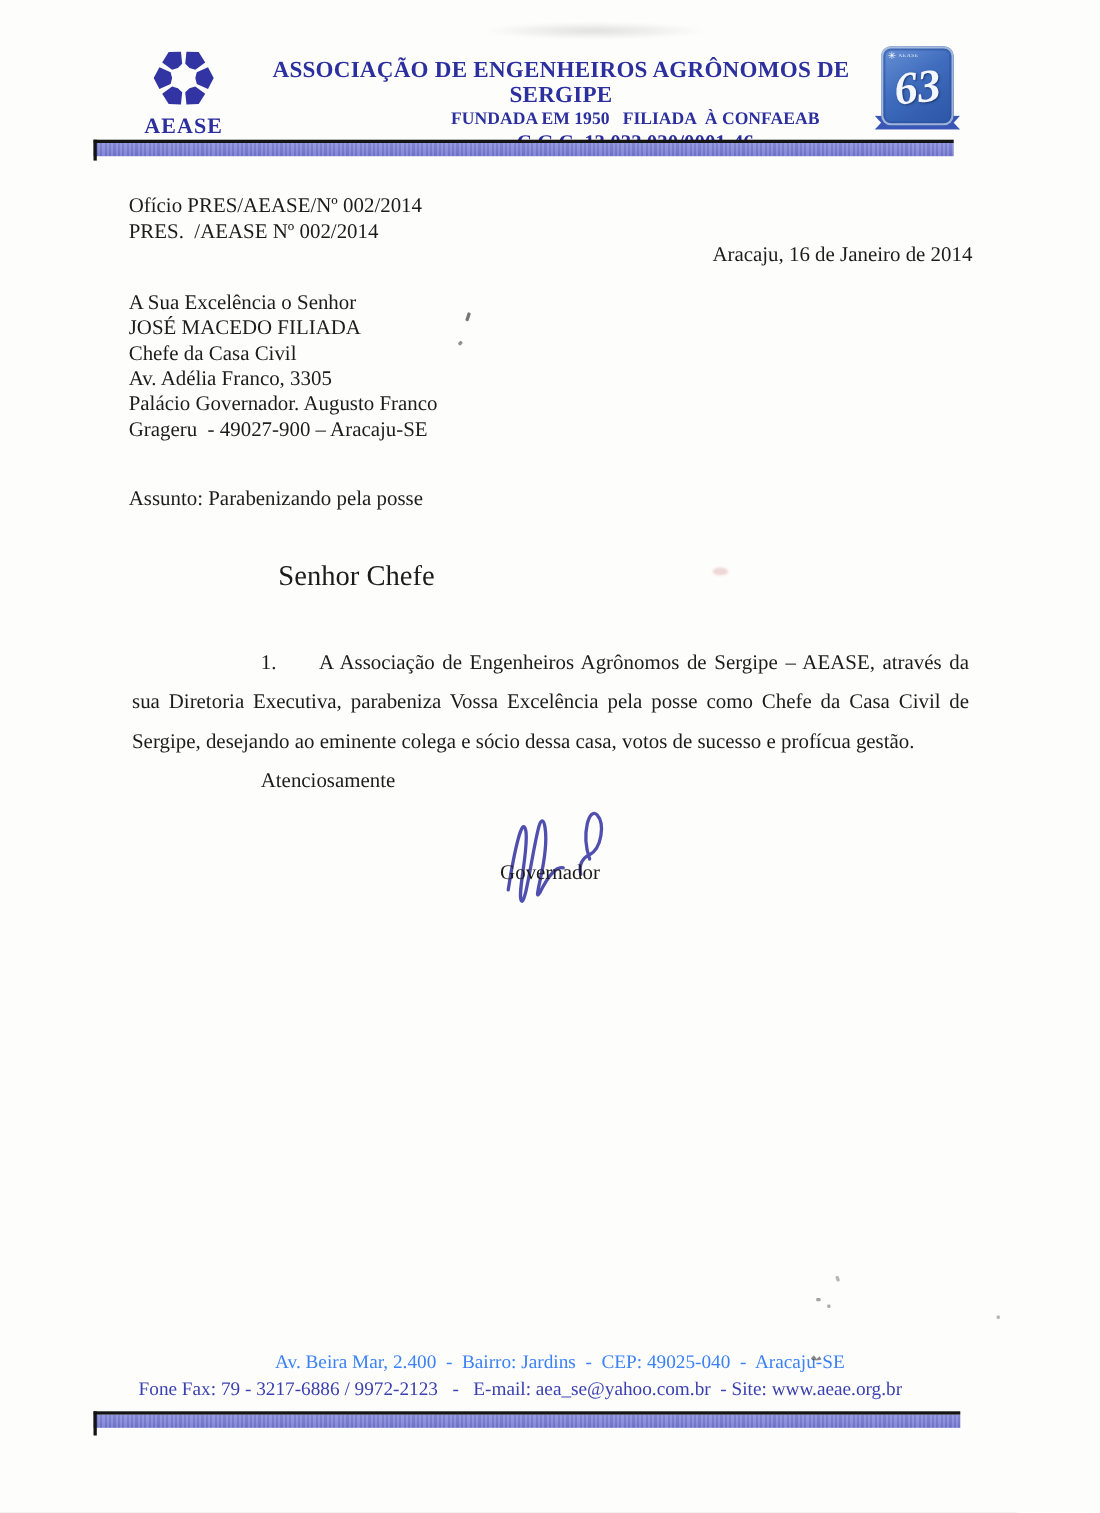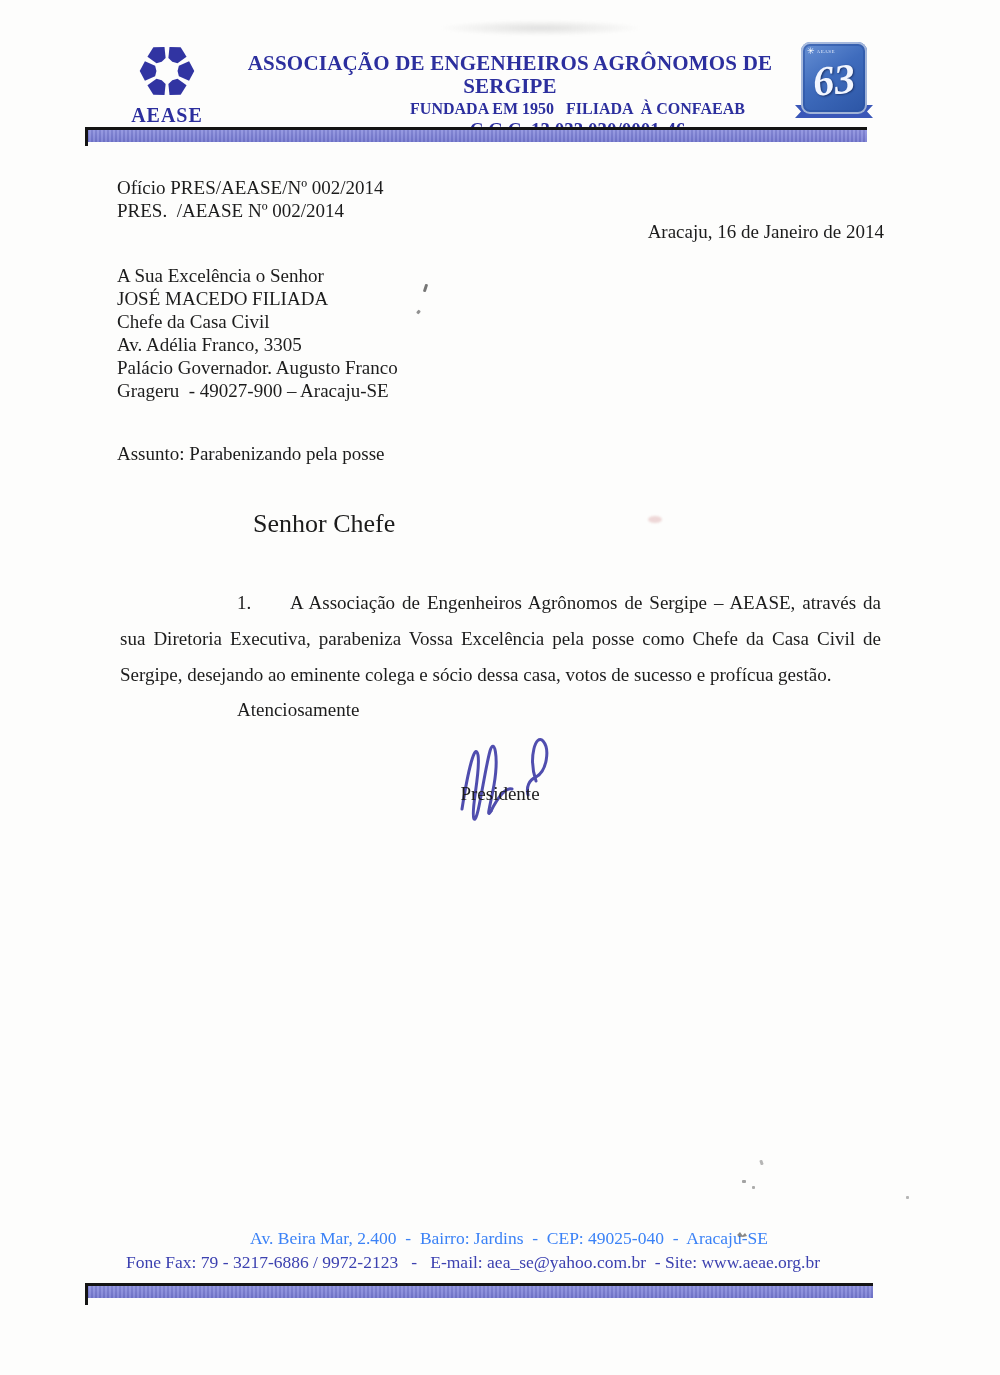--- a/index.html
+++ b/index.html
@@ -164,21 +164,21 @@
 
   <svg class="abs sig-svg" viewBox="0 0 118 100">
     <g fill="none" stroke="#3d3ba6" stroke-width="3" stroke-linecap="round" opacity="0.9">
       <path d="M14,82 C 20,44 27,14 30,28 C 33,44 22,86 26,92 C 30,96 36,46 42,24 C 46,10 51,28 46,58 C 42,80 38,92 43,84"></path>
       <path d="M43,84 C 50,70 58,60 64,62"></path>
       <path d="M88,54 C 80,30 88,6 95,14 C 102,22 99,44 88,50 C 81,53 78,60 80,68"></path>
     </g>
   </svg>
 
   <div class="abs sig-block">
-    <div class="txt">Presidente</div>
+    <div class="txt">Governador</div>
   </div>
 
   <div class="abs footer-line1 txt">Av. Beira Mar, 2.400  -  Bairro: Jardins  -  CEP: 49025-040  -  Aracaju-SE</div>
   <div class="abs footer-line2 txt">Fone Fax: 79 - 3217-6886 / 9972-2123   -   E-mail: aea_se@yahoo.com.br  - Site: www.aeae.org.br</div>
   <div class="abs bar bar-bottom"></div>
   <div class="abs bar-tick bar-tick-bottom"></div>
 
   <div class="abs smudge-top"></div>
   <div class="abs speck speck1"></div>
   <div class="abs speck speck2"></div>

